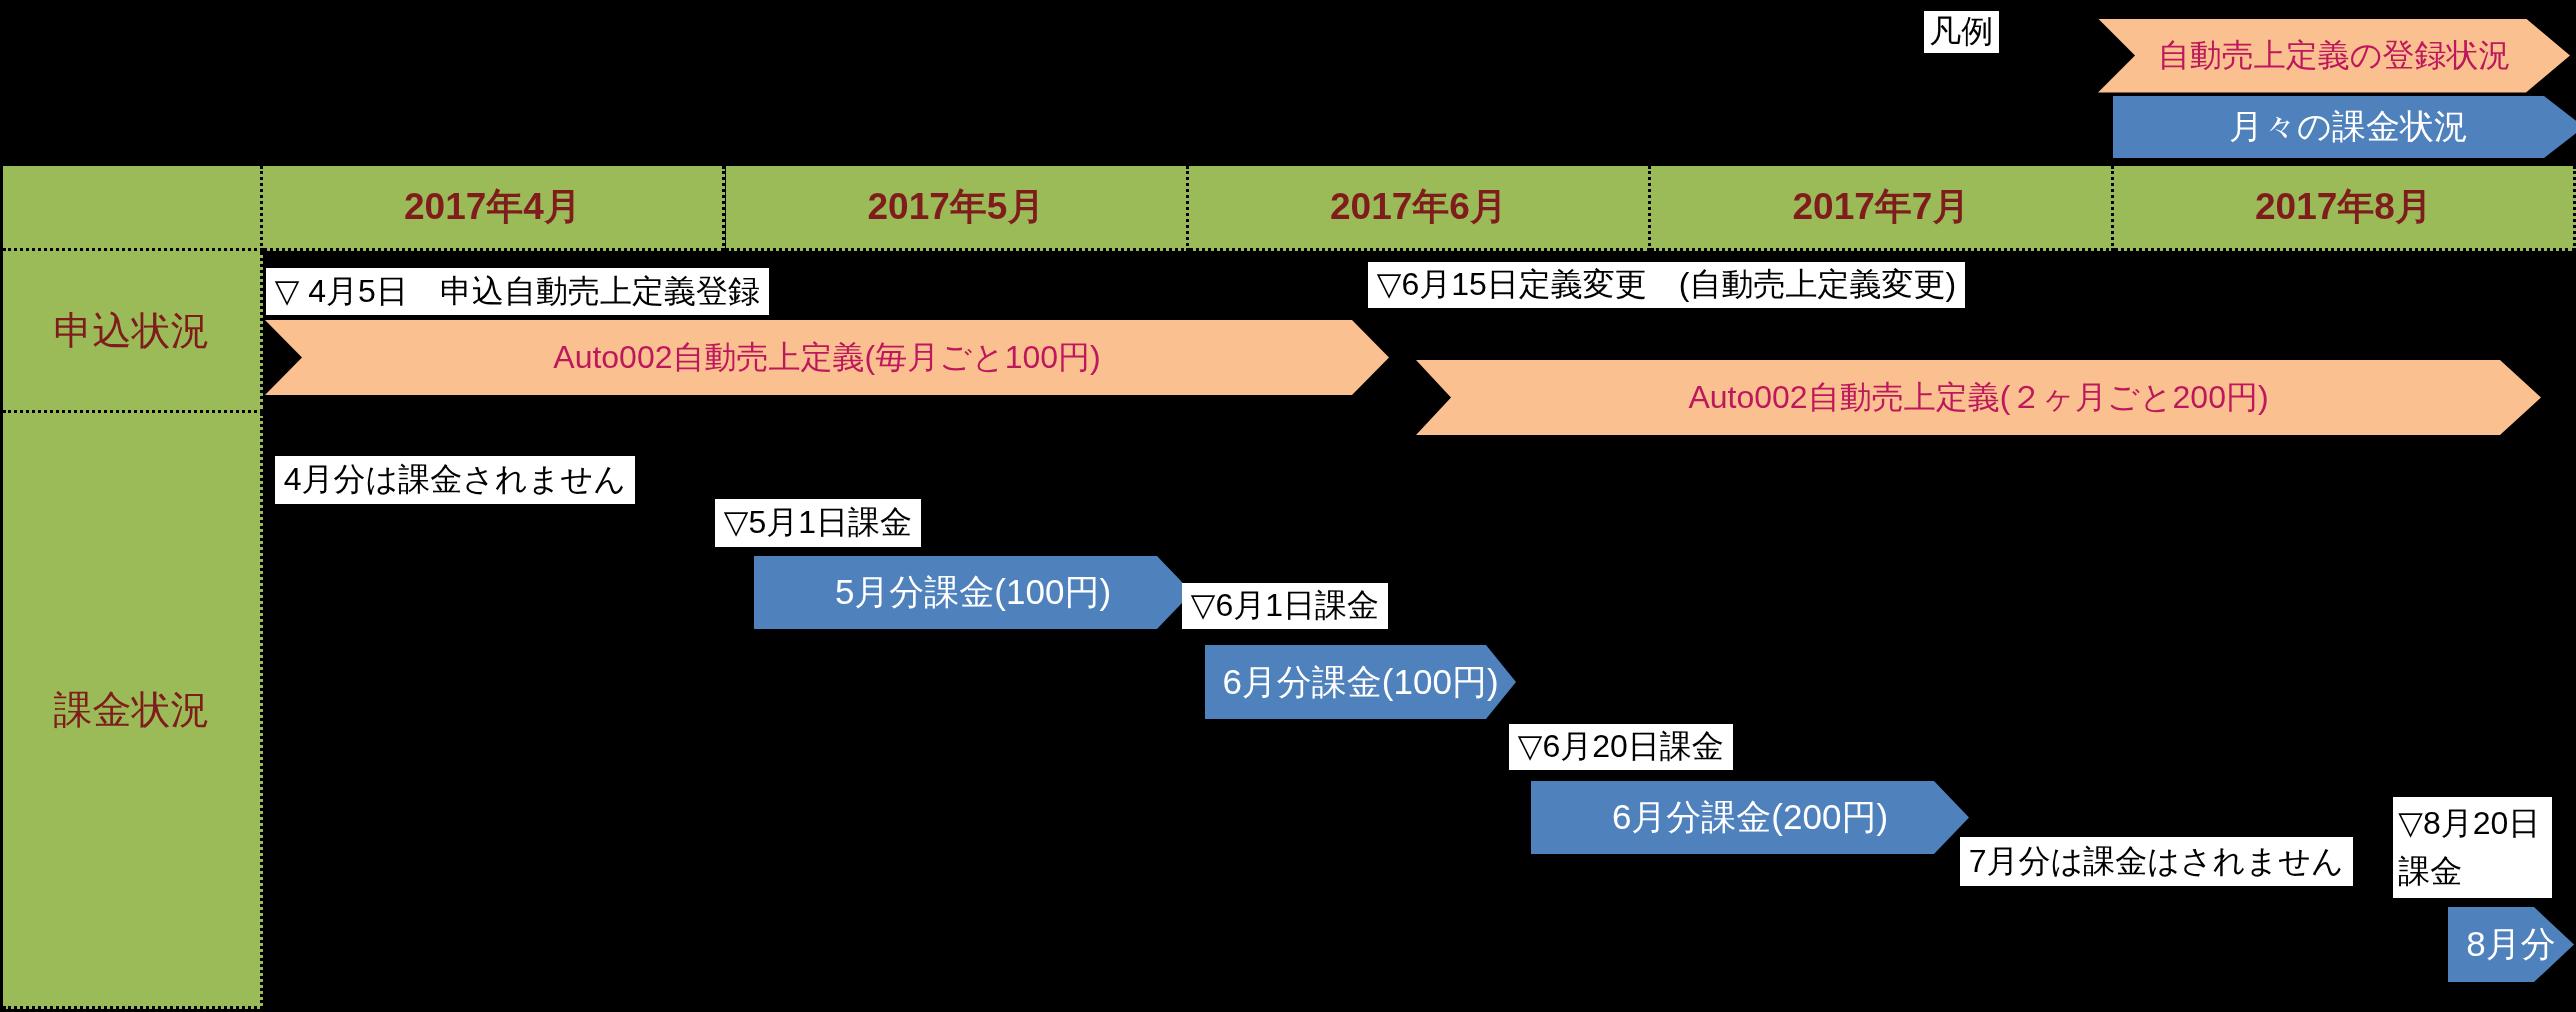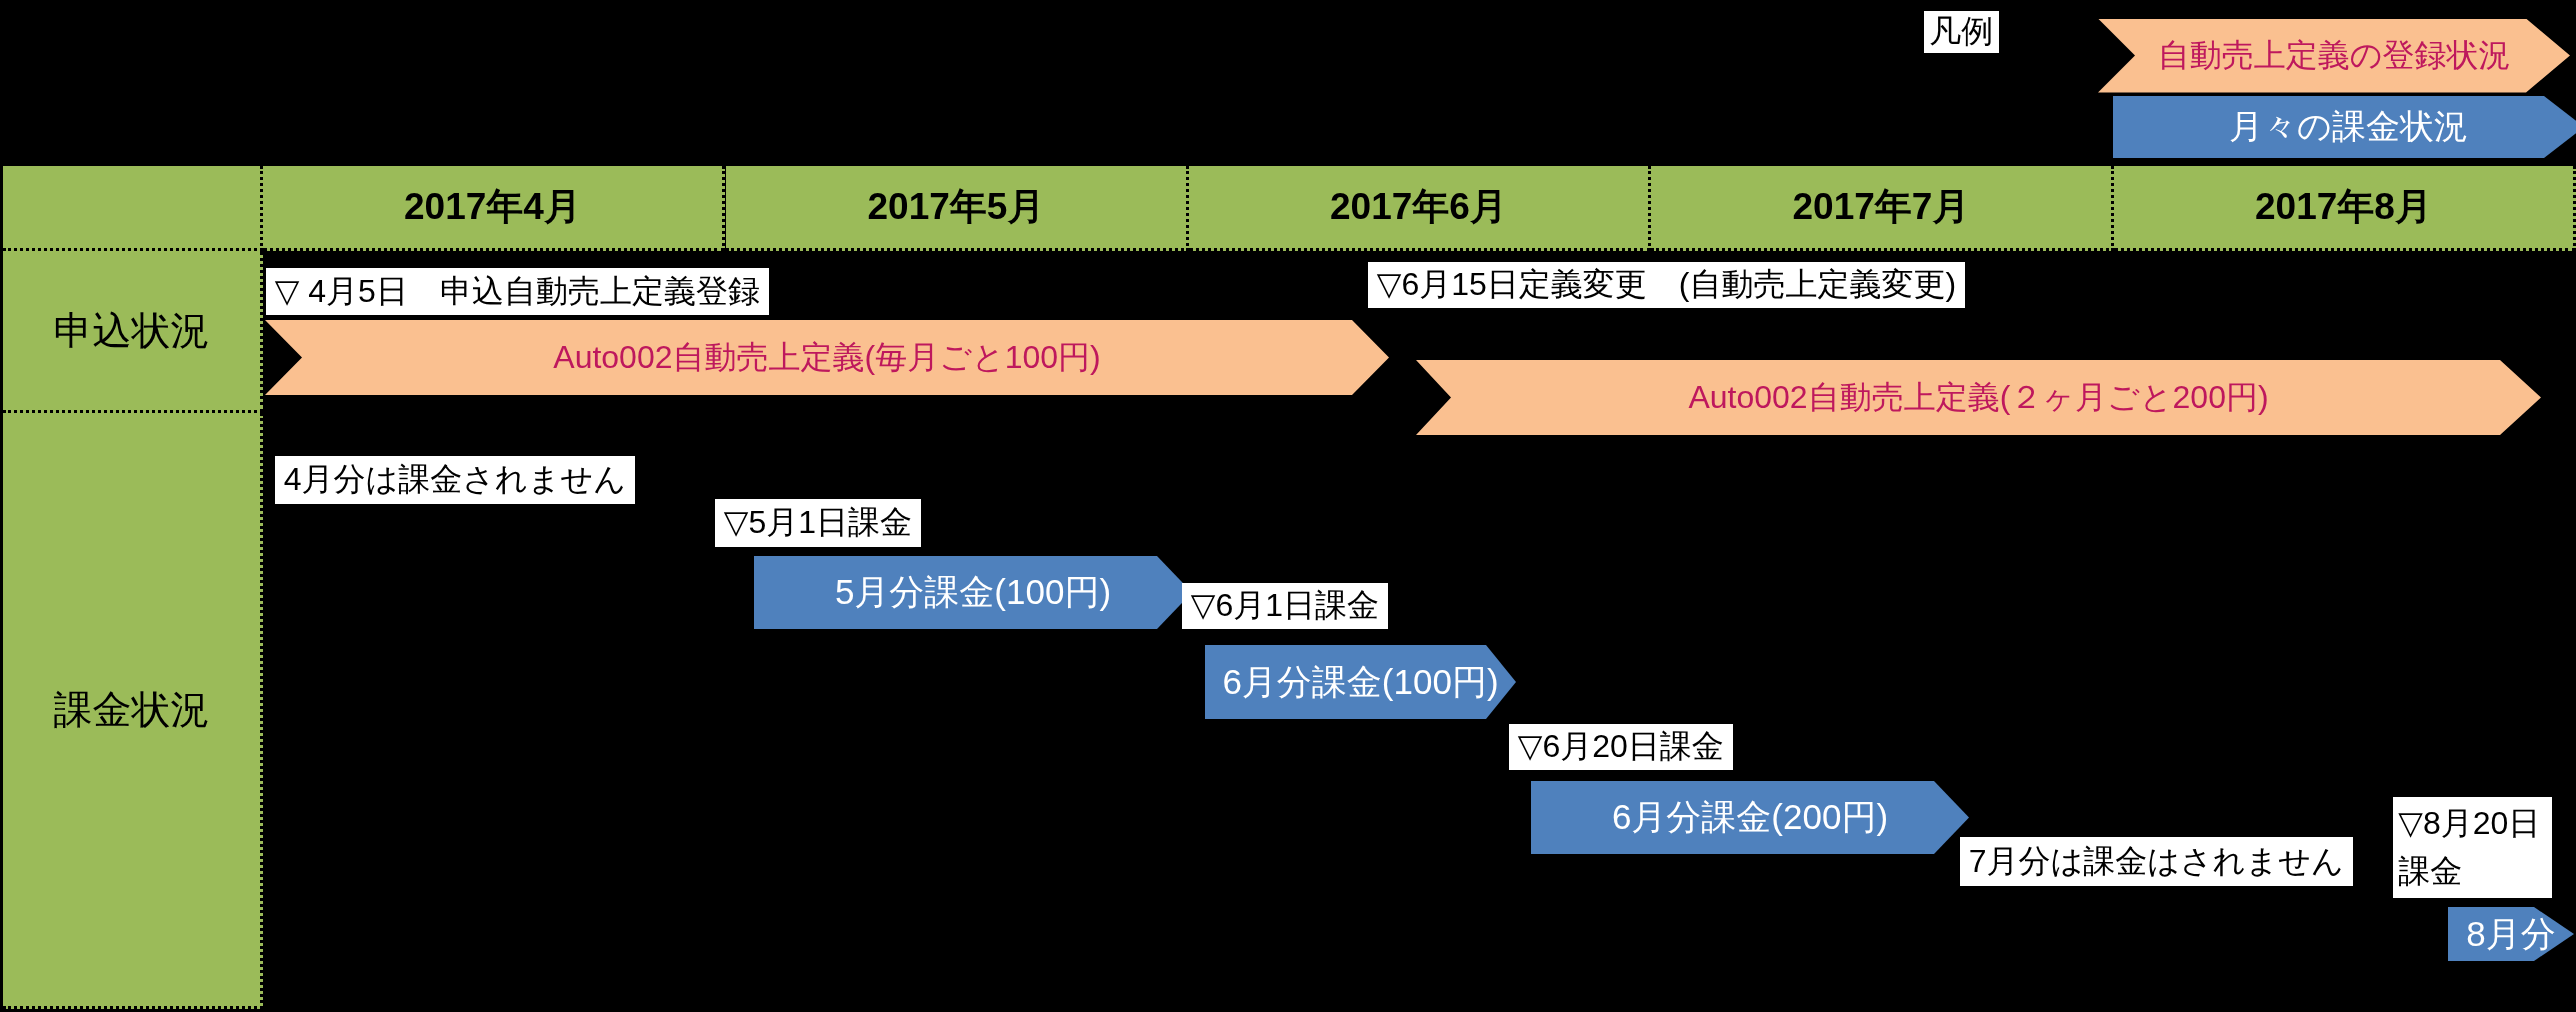--- a/index.html
+++ b/index.html
@@ -18,21 +18,21 @@
   .stage{position:absolute;left:0;top:0;width:2576px;height:1013px;background:var(--bg);}
 
   
   .table{
     position:absolute;left:0;top:163px;width:2573px;height:843px;
     border-top:3.5px dotted #000;border-left:3.5px dotted #000;box-sizing:border-box;
   }
   .cell{
     position:absolute;background:var(--green);
     border-right:3.5px dotted #000;border-bottom:3.5px dotted #000;box-sizing:border-box;
-    display:flex;align-items:center;justify-content:center;color:#000000;
+    display:flex;align-items:center;justify-content:center;color:#7f1d1d;
   }
   .month-cell{font-size:37px;font-weight:bold;}
   .rowlabel-cell{font-size:39px;}
   .corner{left:0;top:0;width:260px;height:85px;}
   .m0{left:260px;top:0;width:462px;height:85px;}
   .m1{left:723px;top:0;width:463px;height:85px;}
   .m2{left:1186px;top:0;width:462px;height:85px;}
   .m3{left:1648px;top:0;width:463px;height:85px;}
   .m4{left:2111px;top:0;width:462px;height:85px;}
   .r0{left:0;top:85px;width:260px;height:162px;}
@@ -54,21 +54,21 @@
   .pent-40{clip-path:polygon(0 0,calc(100% - 35px) 0,100% 50%,calc(100% - 35px) 100%,0 100%);}
   .pent-45{clip-path:polygon(0 0,calc(100% - 40px) 0,100% 50%,calc(100% - 40px) 100%,0 100%);}
 
   #legend-arrow-registration{left:2098px;top:18.5px;width:472px;height:74px;}
   #legend-arrow-billing{left:2093px;top:96px;width:471px;height:62px;font-size:34px;}
   #reg-arrow{left:265px;top:320px;width:1124px;height:75px;}
   #change-arrow{left:1416px;top:320px;width:1125px;height:75px;}
   #may-arrow{left:734px;top:556px;width:438px;height:73px;}
   #june1-arrow{left:1185px;top:645px;width:311px;height:74px;}
   #june20-arrow{left:1511px;top:781px;width:438px;height:73px;}
-  #aug-arrow{left:2428px;top:907px;width:126px;height:54px;}
+  #aug-arrow{left:2428px;top:907px;width:126px;height:75px;}
 
   
   .wlabel{
     position:absolute;background:#ffffff;color:#000;
     font-size:32px;display:flex;align-items:center;
     padding:0 8.8px;white-space:nowrap;z-index:5;box-sizing:border-box;
   }
   #legend-title{left:1924px;top:10.6px;height:42px;justify-content:center;padding:0 5.3px;}
   #reg-label{left:266px;top:268px;height:47px;}
   #change-label{left:1368px;top:262px;height:46px;}

